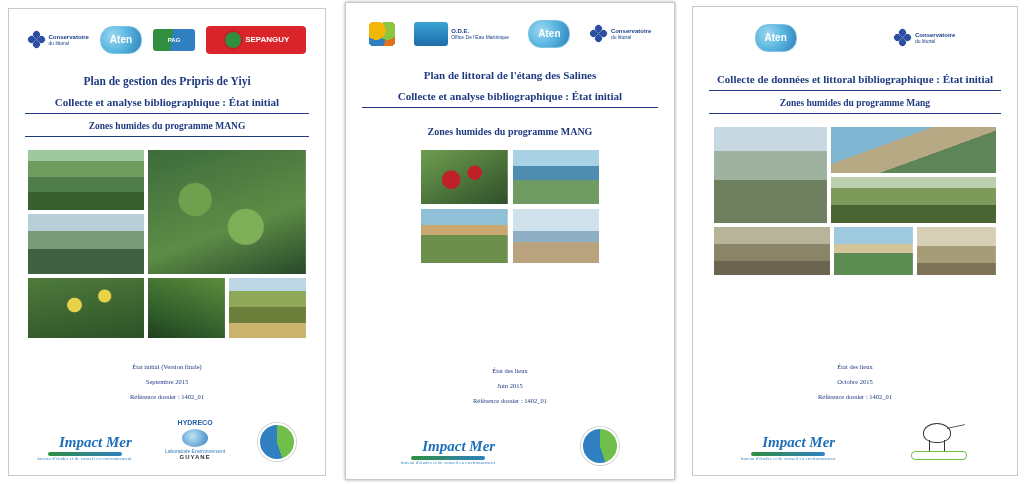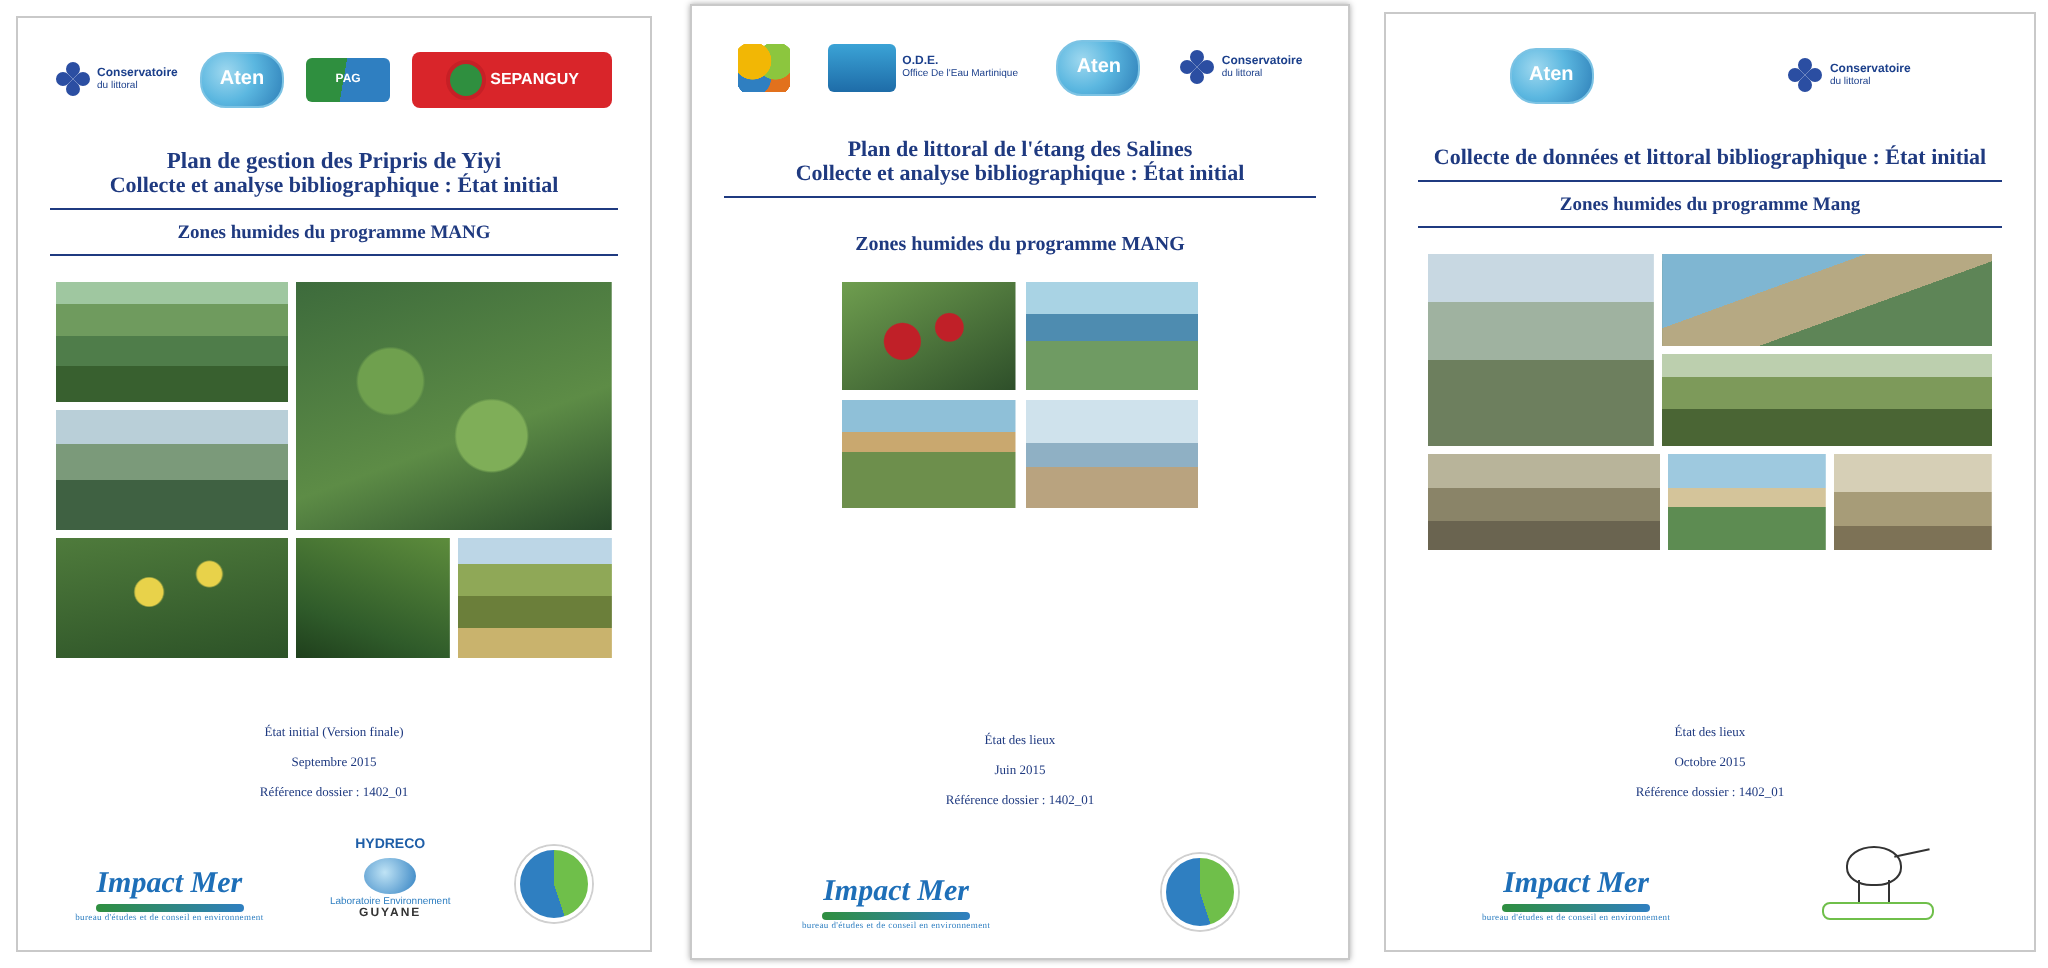--- a/index.html
+++ b/index.html
@@ -120,20 +120,21 @@
       radial-gradient(circle at 30% 72%, #2f7fc1 0 34%, transparent 35%),
       radial-gradient(circle at 70% 72%, #e2711d 0 34%, transparent 35%);
   }
 
   
   .title-block { margin-top: 14px; text-align: center; color: #1c2f6b; }
   .title-main {
     font-weight: bold;
     font-size: 11.5px;
     color: #1f3a80;
+    margin-bottom: 9px;
     font-family: Liberation Serif, serif;
   }
   .title-sub {
     font-weight: bold;
     font-size: 11px;
     color: #1f3a80;
     padding-bottom: 5px;
     border-bottom: 1.5px solid #1f3a80;
     margin-bottom: 7px;
   }
@@ -226,21 +227,21 @@
     gap: 8px;
     min-height: 50px;
     padding-bottom: 4px;
   }
   .impactmer {
     color: #1e6fb8;
     font-family: "Liberation Serif", serif;
     font-style: italic;
     font-weight: bold;
     font-size: 15px;
-    text-align: center;
+    text-align: right;
     line-height: 1;
   }
   .impactmer small {
     display: block;
     font-size: 4.5px;
     font-style: normal;
     font-weight: normal;
     color: #2f7fc1;
     letter-spacing: .2px;
     margin-top: 1px;

